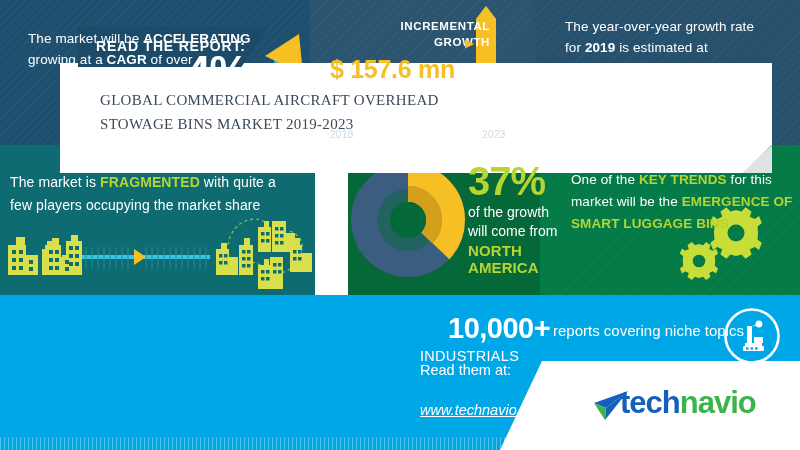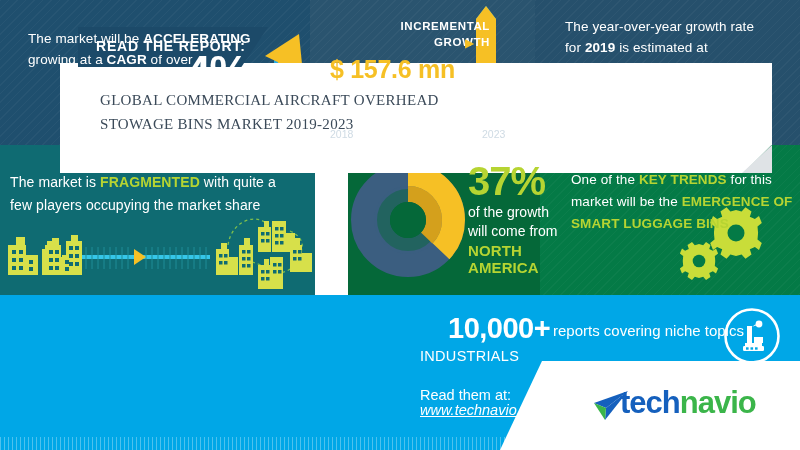--- a/index.html
+++ b/index.html
@@ -129,21 +129,21 @@
   }
   #stat-caption {
     position:absolute; left:553px; top:322px; font-size:15px;
     color:#ffffff; z-index:9;
   }
   #stat-sector {
     position:absolute; left:420px; top:348px; font-size:14.5px;
     color:#ffffff; letter-spacing:.3px; z-index:9;
   }
   #read-them {
-    position:absolute; left:420px; top:387px; font-size:14.5px;
+    position:absolute; left:420px; top:362px; font-size:14.5px;
     color:#ffffff; z-index:9;
   }
   #site-url {
     position:absolute; left:420px; top:402px; font-size:14.5px;
     color:#ffffff; font-style:italic; text-decoration:underline; z-index:9;
   }
 
   #logo-wedge {
     position:absolute; left:500px; top:361px; width:300px; height:89px;
     background:#ffffff; z-index:6;

